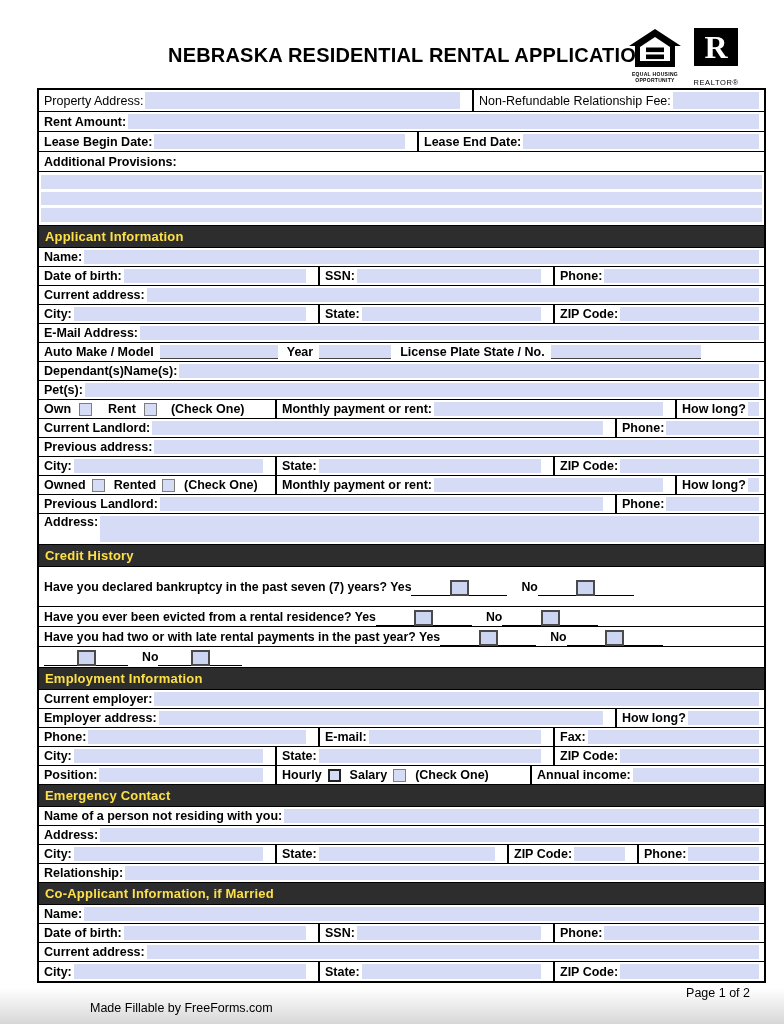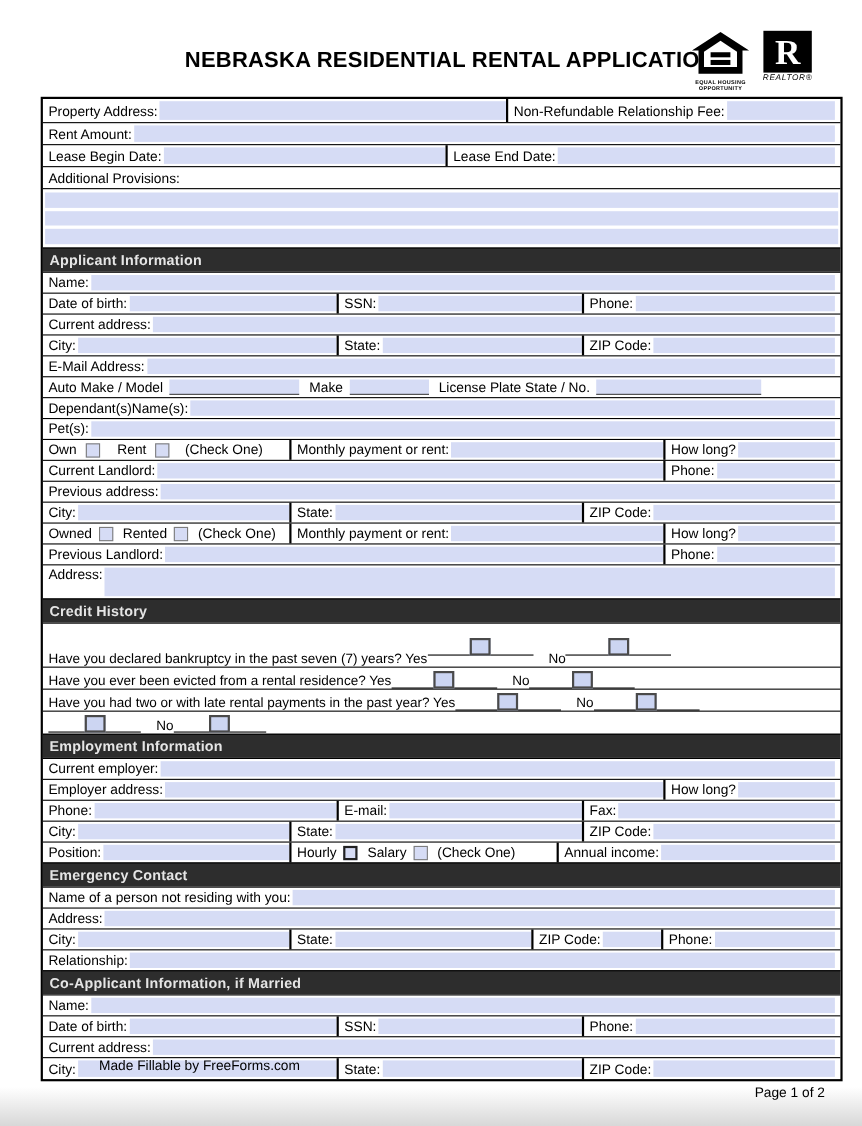--- a/index.html
+++ b/index.html
@@ -21,62 +21,62 @@
   }
   .logos { position:absolute; left:628px; top:28px; display:flex; gap:10px; align-items:flex-start; }
   .eho { display:flex; flex-direction:column; align-items:center; width:54px; }
   .eho-txt { font-size:5px; font-weight:bold; line-height:5.5px; text-align:center; letter-spacing:0.3px; }
   .realtor { display:flex; flex-direction:column; align-items:center; width:48px; }
   .realtor-box {
     width:44px; height:38px; background:#000; color:#fff;
     display:flex; align-items:center; justify-content:center;
     font-family:"Liberation Serif", serif; font-size:32px; font-weight:bold; line-height:1;
   }
-  .realtor-lbl { font-size:7.5px; letter-spacing:0.6px; margin-top:0;font-style:italic; }
+  .realtor-lbl { font-size:7.5px; letter-spacing:0.6px; margin-top:12px; }
   
   .ftable {
     position:absolute; left:37px; top:88px; width:729px;
     border:2px solid #000; background:#fff;
   }
-  .row { display:flex; align-items:stretch; height:19px; }
-  .row + .row, .row + .sect, .sect + .row { border-top:1.5px solid #000; }
+  .row { display:flex; align-items:stretch; height:19px;gap:12px; }
+  .row + .row, .row + .sect, .sect + .row { border-top:1.5px solid #000;font-weight:bold; }
   .cell { display:flex; align-items:center; overflow:hidden; }
   .cell + .cell { border-left:2px solid #000; }
   .lbl { padding:0 2px 0 5px; font-size:12.5px; white-space:nowrap; }
   .fill { flex:1; align-self:stretch; background:#d6dcf5; margin:2px 0; }
   .fill.end { margin-right:5px; }
   .sect {
-    height:22px; background:#2d2d2d; color:#e5e5e5;
+    height:22px; background:#2d2d2d; color:#fde047;
     display:flex; align-items:center;
     font-size:13px; font-weight:bold; padding-left:6px; letter-spacing:0.2px;
   }
   
   .strips { height:54px; display:flex; flex-direction:column; gap:3px; padding:3px 2px; }
   .strip { flex:1; background:#d6dcf5; }
   
   .cb { width:13px; height:13px; background:#d6dcf5; border:1px solid #7d7d7d; margin:0 6px; flex:none; }
   .cb.dark { border:2px solid #222; }
   
   .ufield { background:#d6dcf5; border-bottom:1.5px solid #444; height:14px; align-self:flex-end; margin:0 4px 2px 4px; flex:none; }
   
   .qrow { height:20px; }
   .qrow.tall { height:40px; }
-  .q { display:flex; align-items:flex-end; width:100%; padding-left:5px; font-size:12.3px; }
+  .q { display:flex; align-items:center; width:100%; padding-left:5px; font-size:12.3px; }
   .qgap { width:14px; flex:none; }
   .ulbox { width:96px; flex:none; border-bottom:1.5px solid #000; display:flex; justify-content:center; align-self:center; height:18px; align-items:flex-end; }
   .qcb { width:19px; height:16px; background:#ccd5f2; border:2px solid #4a4a4a; margin-bottom:-1px; flex:none; }
   
   .page-num { position:absolute; right:34px; top:986px; font-size:12.5px; }
-  .credit-line { position:absolute; left:90px; top:962px; font-size:12.5px; }
+  .credit-line { position:absolute; left:90px; top:1001px; font-size:12.5px; }
   
   .w-r1a{width:421px;flex:none}
   .w-lease{width:366px;flex:none}
   .wA1{width:267px;flex:none}.wA2{width:223px;flex:none}
   .wB1{width:224px;flex:none}.wB2{width:266px;flex:none}
-  .wOwn1{width:224px;flex:none}.wOwn2{width:340px;flex:none}
+  .wOwn1{width:224px;flex:none}.wOwn2{width:388px;flex:none}
   .wLand{width:564px;flex:none}
   .wPos2{width:243px;flex:none}
   .wEm2{width:220px;flex:none}.wEm3{width:118px;flex:none}
   .grow{flex:1}
   .tall-addr { height:31px; }
   .tall-addr .lbl { align-self:flex-start; padding-top:1px; }
 </style>
 </head>
 <body>
 
@@ -197,21 +197,21 @@
       <div class="cell grow">
         <span class="lbl">E-Mail Address:</span>
         <div class="fill end"></div>
       </div>
     </div>
 
     <div class="row">
       <div class="cell grow">
         <span class="lbl">Auto Make / Model</span>
         <div class="ufield" style="width:118px"></div>
-        <span class="lbl">Make</span>
+        <span class="lbl">Year</span>
         <div class="ufield" style="width:72px"></div>
         <span class="lbl">License Plate State / No.</span>
         <div class="ufield" style="width:150px"></div>
       </div>
     </div>
 
     <div class="row">
       <div class="cell grow">
         <span class="lbl">Dependant(s)Name(s):</span>
         <div class="fill end"></div>

